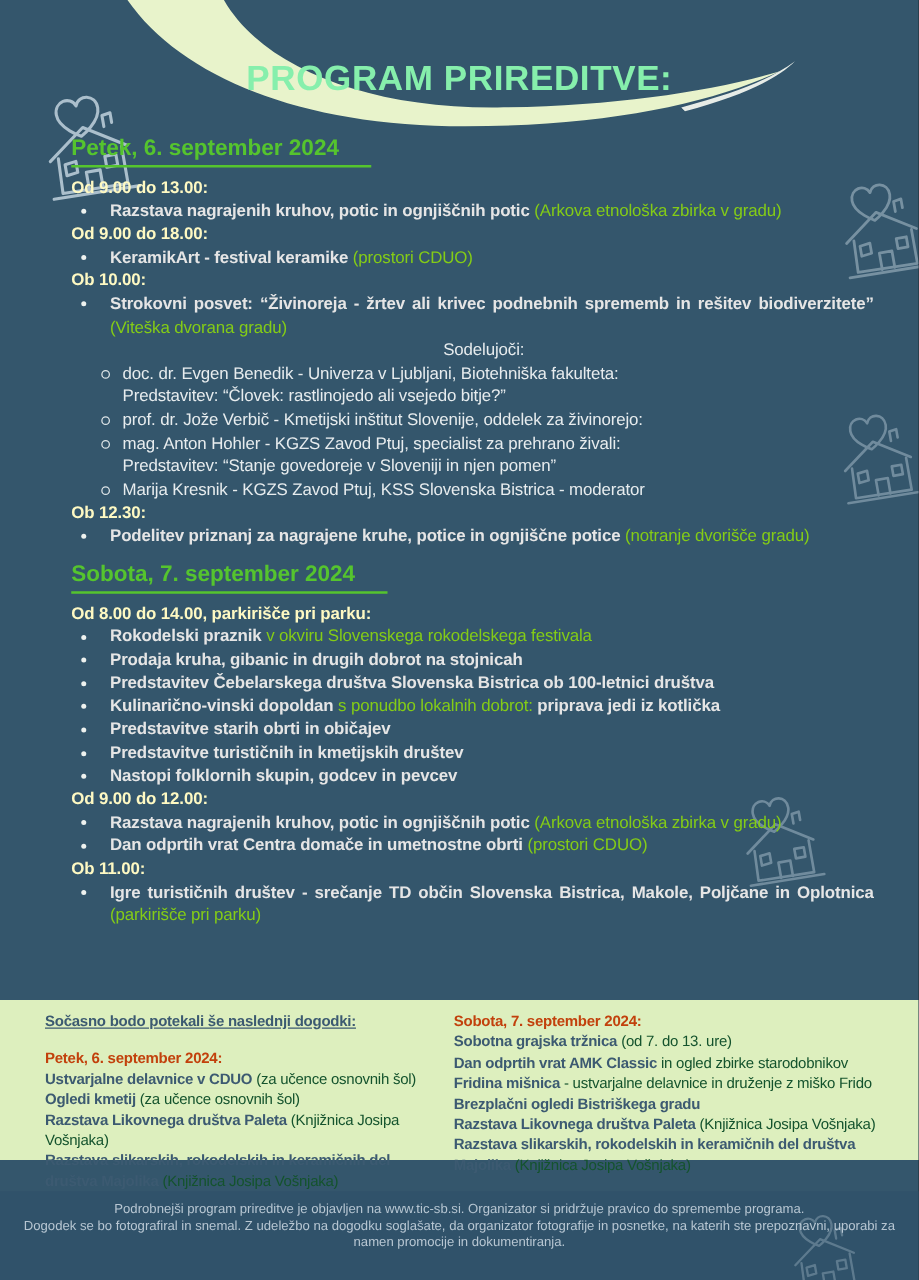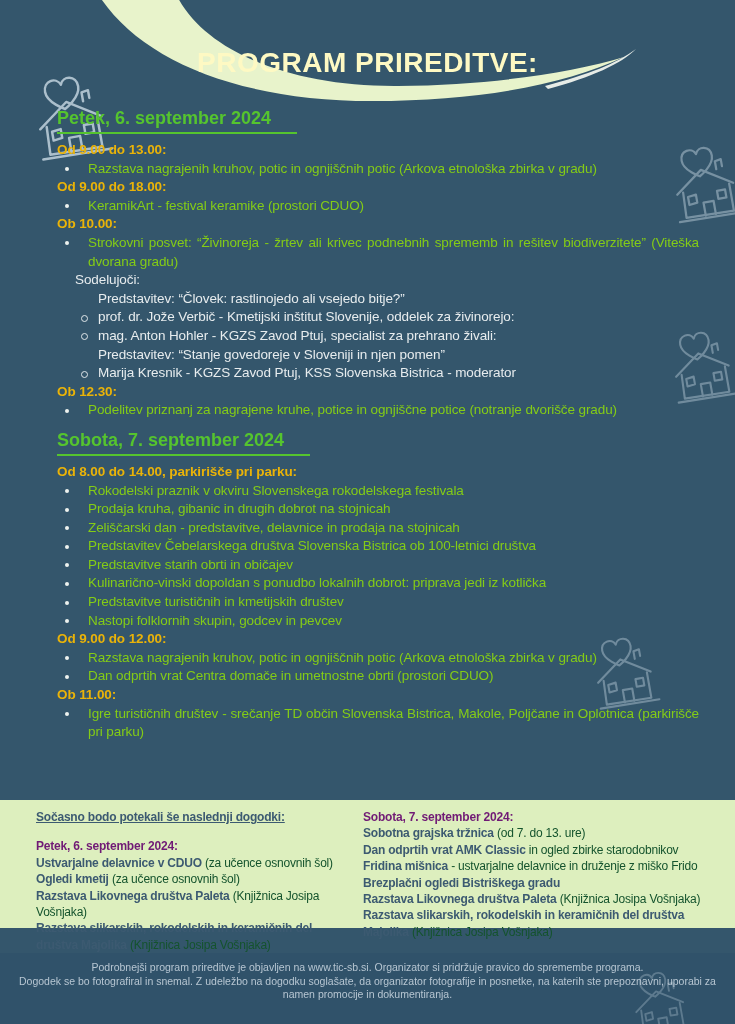--- a/index.html
+++ b/index.html
@@ -6,63 +6,63 @@
   .poster {
     position:relative; width:735px; height:1024px;
     background:#34566c; overflow:hidden;
     font-family:"Liberation Sans", sans-serif;
   }
   
   .swoosh { position:absolute; top:0; left:0; z-index:0; }
   .title {
     position:relative; z-index:2; text-align:center;
     padding-top:46px; font-size:28px; font-weight:bold;
-    color:#fef9c3; letter-spacing:.5px; line-height:33px;
+    color:#86efac; letter-spacing:.5px; line-height:33px;
   }
   
   .house { position:absolute; z-index:1; }
   .house svg { display:block; }
   .h1 { left:18px;  top:58px;  width:112px; opacity:.75; }
   .h2 { right:-24px; top:130px; width:102px; opacity:.42; }
   .h3 { right:-18px; top:316px; width:96px;  opacity:.38; }
   .h4 { right:60px;  top:622px; width:96px;  opacity:.38; }
   .h5 { right:30px;  top:958px; width:86px;  opacity:.28; z-index:5; }
   
   .content { position:relative; z-index:2; padding:0 36px 0 57px; }
   .dateh-wrap.petek { margin-top:28px; }
   .dateh-wrap.sobota { margin-top:9px; }
   .dateh {
     display:inline-block; margin:0; color:#55c42e;
     font-size:18px; line-height:22px; font-weight:bold;
     border-bottom:2.5px solid #55c42e; padding:0 26px 3px 0;
   }
   .blocks { margin-top:7px; font-size:13.5px; line-height:18.6px; color:#f3f6f3; letter-spacing:-0.1px; }
-  .time { font-weight:bold; color:#eab308; }
+  .time { font-weight:bold; color:#fef9c3; }
   .item { display:flex; padding-left:6px; }
   .dot { flex:0 0 25px; position:relative; }
   .dot::before { content:""; position:absolute; left:2px; top:7.5px; width:4px; height:4px; background:#eef2ef; border-radius:50%; }
   .itxt { flex:1; text-align:justify; }
-  .itxt b { color:#84cc16; font-weight:normal; }
+  .itxt b { color:#e5e5e5; font-weight:bold; }
   .lite { color:#84cc16; font-weight:normal; }
-  .sublabel { padding-left:18px; color:#e7ecee; }
+  .sublabel { padding-left:18px; color:#e7ecee;text-align:center; }
   .srow { display:flex; padding-left:21px; color:#e7ecee; }
   .omark { flex:0 0 20px; position:relative; }
   .omark::before { content:""; position:absolute; left:3px; top:6.5px; width:5px; height:5px; border:1.2px solid #dfe6e9; border-radius:50%; }
   .scont { padding-left:41px; color:#e7ecee; }
   
   .panel {
     position:absolute; z-index:3; left:0; right:0; top:800px; height:128px;
     background:#ddefbe; display:flex; gap:22px;
     padding:9px 14px 0 36px; box-sizing:border-box;
     font-size:12px; line-height:16.4px; letter-spacing:-0.2px;
   }
   .pleft { flex:0 0 305px; }
   .pright { flex:1; }
   .pheading { color:#3c5a71; font-weight:bold; text-decoration:underline; margin-bottom:13px; }
-  .pdate { color:#701a75; font-weight:bold; }
+  .pdate { color:#c2410c; font-weight:bold; }
   .pitem b { color:#3c5a71; font-weight:bold; }
   .pn { color:#14532d; font-weight:normal; }
   
   .footer {
     position:absolute; z-index:4; left:0; right:0; top:953px; height:71px;
     background:#30526a; color:#b7c6d2; text-align:center;
     font-size:10.5px; line-height:13.5px; padding:8px 18px 0; box-sizing:border-box;
   }
 </style>
 </head>
@@ -139,20 +139,24 @@
         <span class="itxt"><b>KeramikArt - festival keramike</b><span class="lite"> (prostori CDUO)</span></span>
       </div>
 
       <div class="time">Ob 10.00:</div>
       <div class="item">
         <span class="dot"></span>
         <span class="itxt"><b>Strokovni posvet: “Živinoreja - žrtev ali krivec podnebnih sprememb in rešitev biodiverzitete”</b><span class="lite"> (Viteška dvorana gradu)</span></span>
       </div>
       <div class="sublabel">Sodelujoči:</div>
 
+      <div class="srow">
+        <span class="omark"></span>
+        <span class="stxt">doc. dr. Evgen Benedik - Univerza v Ljubljani, Biotehniška fakulteta:</span>
+      </div>
       <div class="scont">Predstavitev: “Človek: rastlinojedo ali vsejedo bitje?”</div>
 
       <div class="srow">
         <span class="omark"></span>
         <span class="stxt">prof. dr. Jože Verbič - Kmetijski inštitut Slovenije, oddelek za živinorejo:</span>
       </div>
 
       <div class="srow">
         <span class="omark"></span>
         <span class="stxt">mag. Anton Hohler - KGZS Zavod Ptuj, specialist za prehrano živali:</span>
@@ -181,33 +185,29 @@
       <div class="item">
         <span class="dot"></span>
         <span class="itxt"><b>Rokodelski praznik</b><span class="lite"> v okviru Slovenskega rokodelskega festivala</span></span>
       </div>
       <div class="item">
         <span class="dot"></span>
         <span class="itxt"><b>Prodaja kruha, gibanic in drugih dobrot na stojnicah</b><span class="lite"></span></span>
       </div>
       <div class="item">
         <span class="dot"></span>
-        <span class="itxt"><b>Zeliščarski dan</b><span class="lite"> - predstavitve, delavnice in prodaja na stojnicah</span></span>
-      </div>
-      <div class="item">
-        <span class="dot"></span>
         <span class="itxt"><b>Predstavitev Čebelarskega društva Slovenska Bistrica ob 100-letnici društva</b><span class="lite"></span></span>
       </div>
       <div class="item">
         <span class="dot"></span>
+        <span class="itxt"><b>Kulinarično-vinski dopoldan</b><span class="lite"> s ponudbo lokalnih dobrot: </span><b>priprava jedi iz kotlička</b></span>
+      </div>
+      <div class="item">
+        <span class="dot"></span>
         <span class="itxt"><b>Predstavitve starih obrti in običajev</b><span class="lite"></span></span>
-      </div>
-      <div class="item">
-        <span class="dot"></span>
-        <span class="itxt"><b>Kulinarično-vinski dopoldan</b><span class="lite"> s ponudbo lokalnih dobrot: </span><b>priprava jedi iz kotlička</b></span>
       </div>
       <div class="item">
         <span class="dot"></span>
         <span class="itxt"><b>Predstavitve turističnih in kmetijskih društev</b><span class="lite"></span></span>
       </div>
       <div class="item">
         <span class="dot"></span>
         <span class="itxt"><b>Nastopi folklornih skupin, godcev in pevcev</b><span class="lite"></span></span>
       </div>
 

